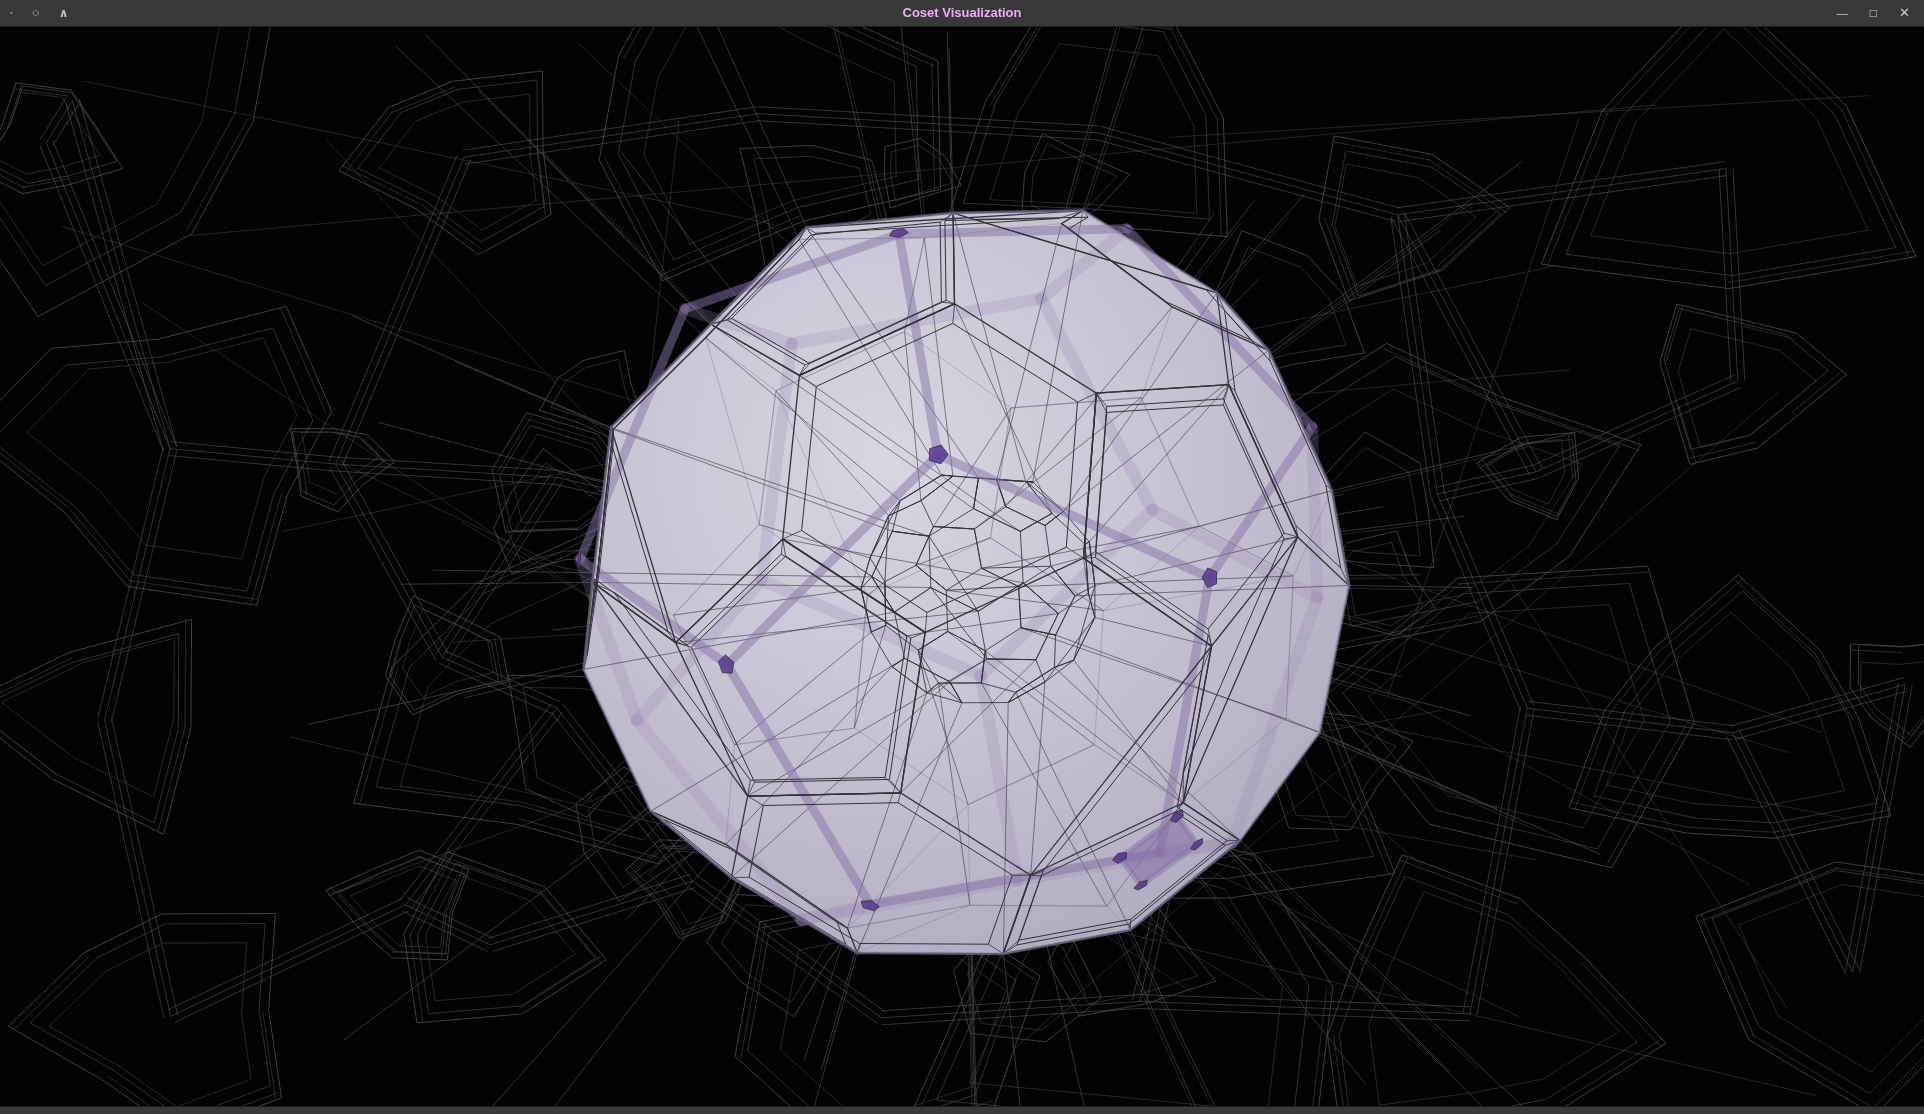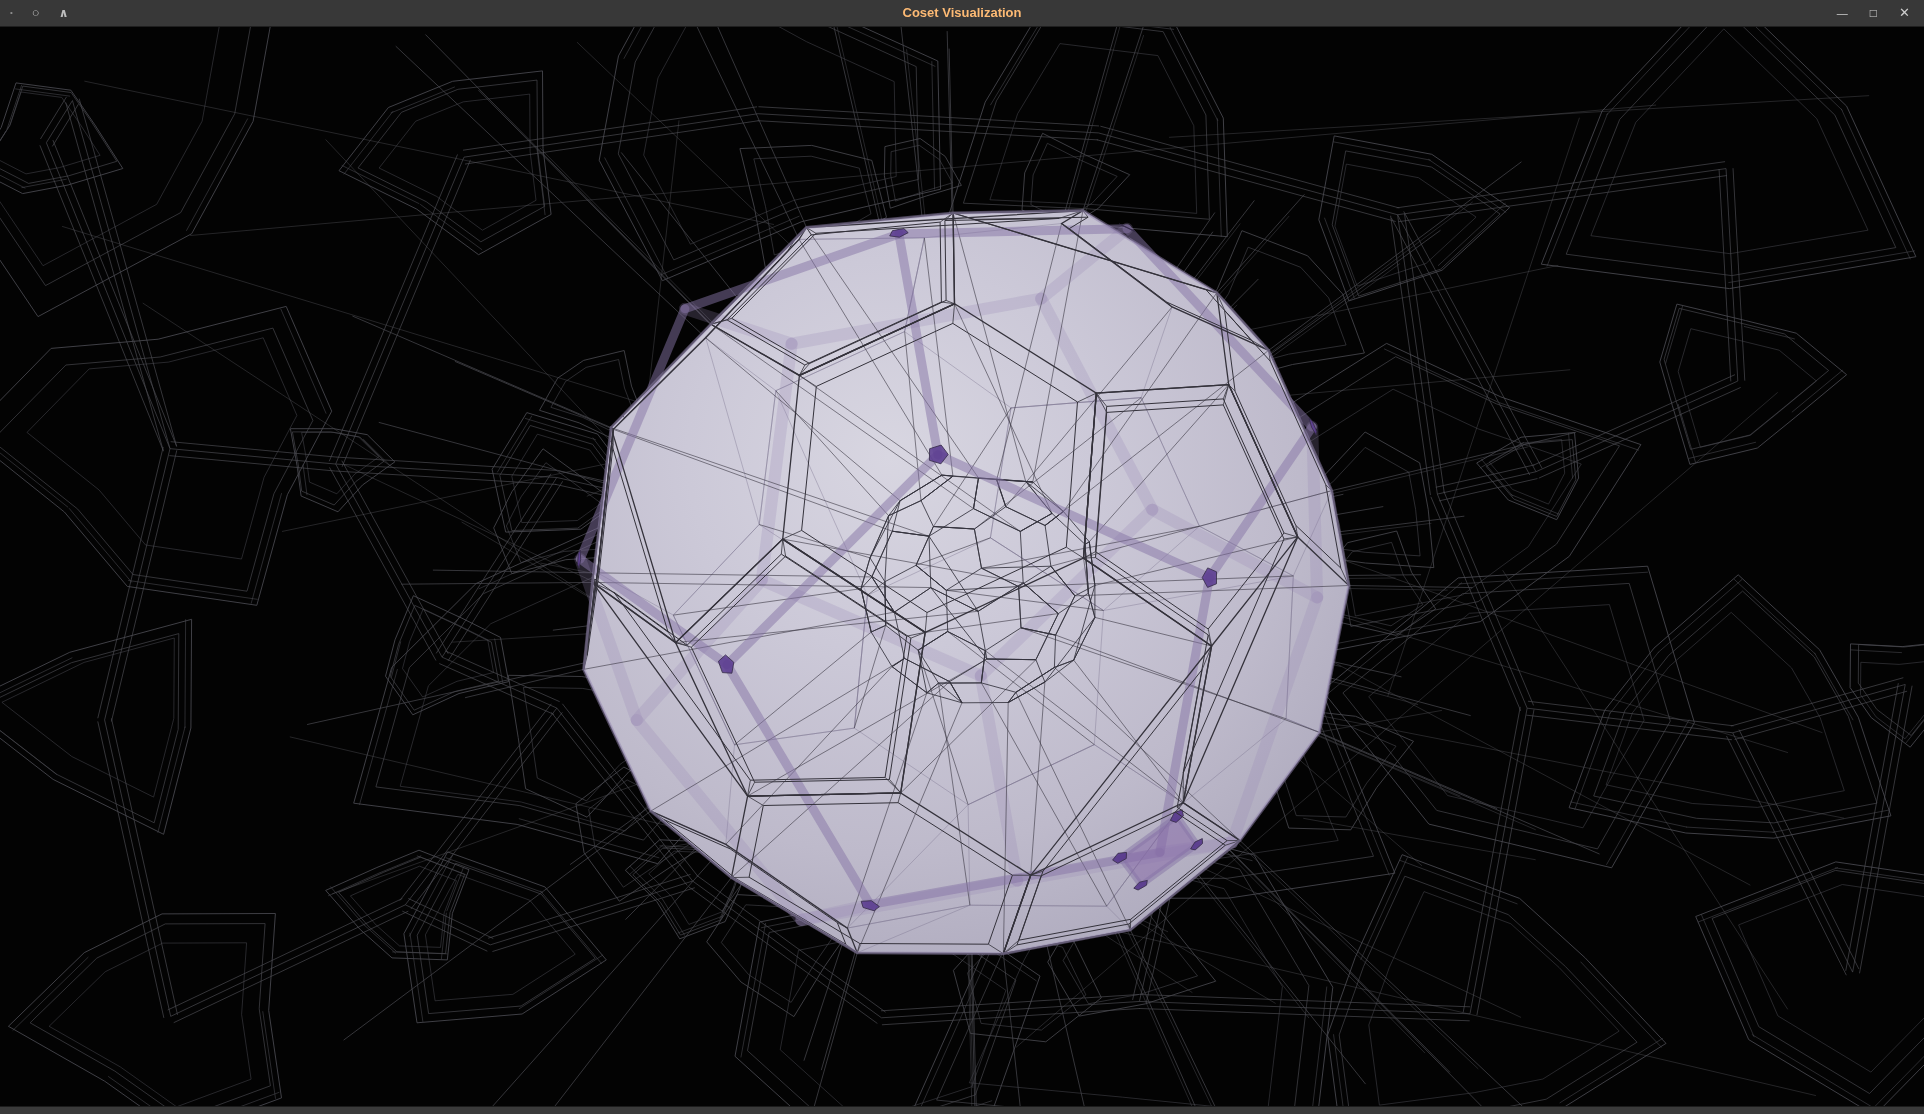--- a/index.html
+++ b/index.html
@@ -4,21 +4,21 @@
 <style>
   html,body{margin:0;padding:0;background:#000;}
   body{width:1924px;height:1114px;overflow:hidden;font-family:"Liberation Sans","DejaVu Sans",sans-serif;}
   .window{width:1924px;height:1114px;display:flex;flex-direction:column;background:#000;}
   .titlebar{position:relative;height:26px;flex:0 0 26px;background:#383838;border-bottom:1px solid #1f1f1f;
             display:flex;align-items:center;}
   .tb-left{position:absolute;left:10px;top:0;height:26px;display:flex;align-items:center;gap:19px;}
   .tb-icon{color:#bdbdbd;font-size:13px;line-height:26px;cursor:default;}
   .tb-icon.dot{color:#8f8f8f;font-size:8px;}
   .tb-icon.chev{font-size:12px;font-weight:bold;}
-  .tb-title{position:absolute;left:0;right:0;text-align:center;color:#fdba74;font-weight:bold;
+  .tb-title{position:absolute;left:0;right:0;text-align:center;color:#f0abfc;font-weight:bold;
             font-size:13px;line-height:26px;pointer-events:none;}
   .tb-right{position:absolute;right:14px;top:0;height:26px;display:flex;align-items:center;gap:22px;}
   .tb-btn{color:#cfcfcf;font-size:12px;line-height:26px;cursor:default;}
   .tb-btn.min{font-size:11px;}
   .tb-btn.close{font-size:13px;}
   .canvas{position:relative;flex:1 1 auto;background:#030303;}
   .canvas svg{display:block;width:100%;height:100%;}
   .bottombar{height:8px;flex:0 0 8px;background:#3a3a3a;border-top:1px solid #1c1c1c;box-sizing:border-box;}
 </style>
 </head>

